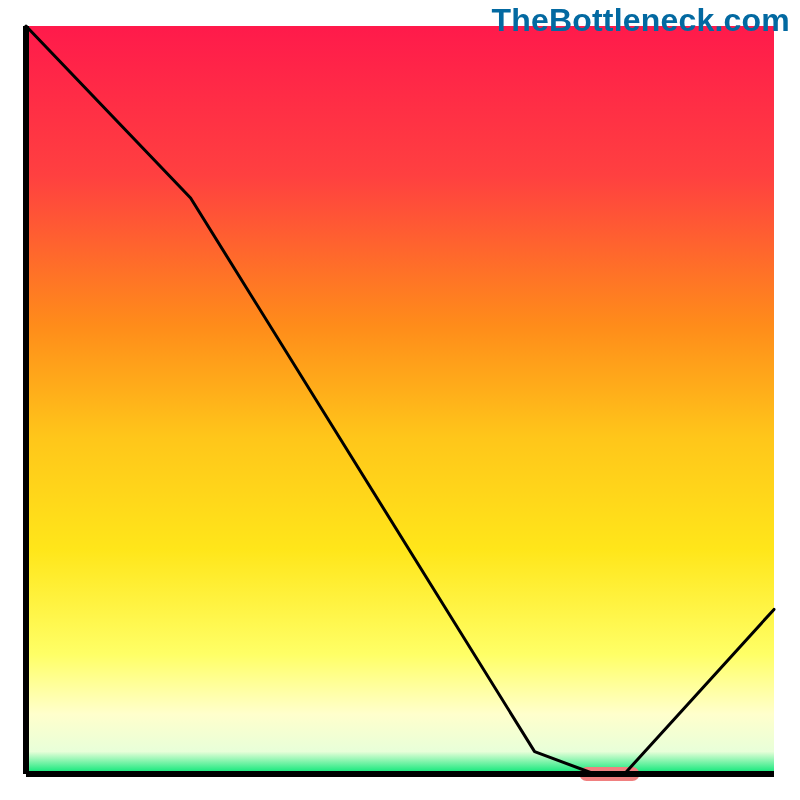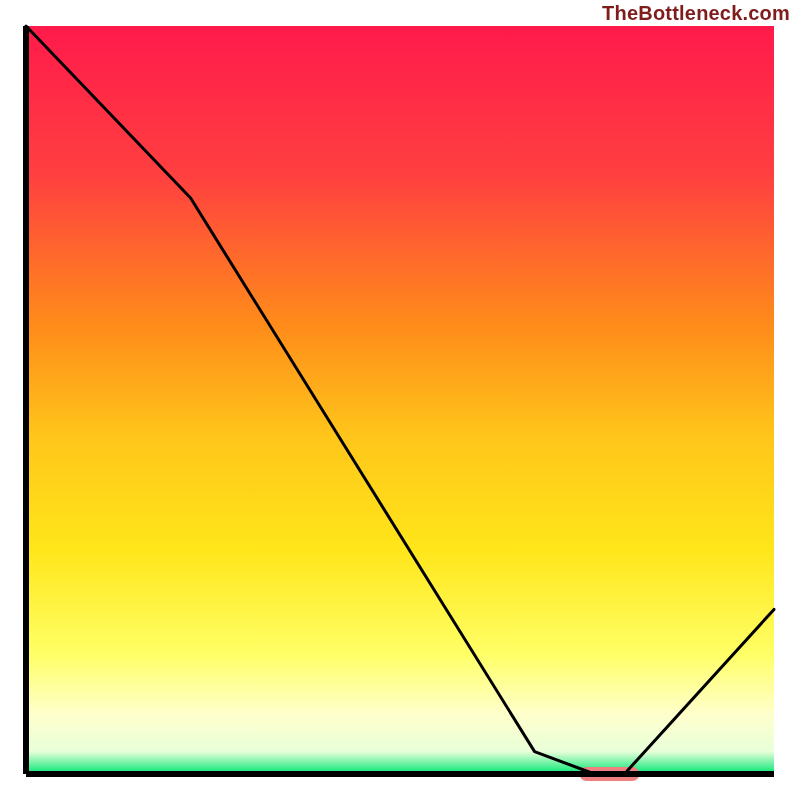--- a/index.html
+++ b/index.html
@@ -12,23 +12,23 @@
   }
   .wrap {
     position: relative;
     width: 800px;
     height: 800px;
   }
   .watermark {
     position: absolute;
     top: 2px;
     right: 10px;
-    font-size: 20px;
+    font-size: 32px;
     font-weight: bold;
-    color: #7f1d1d;
+    color: #0369a1;
     letter-spacing: 0.2px;
     z-index: 10;
   }
   svg {
     display: block;
   }
 </style>
 </head>
 <body>
 

